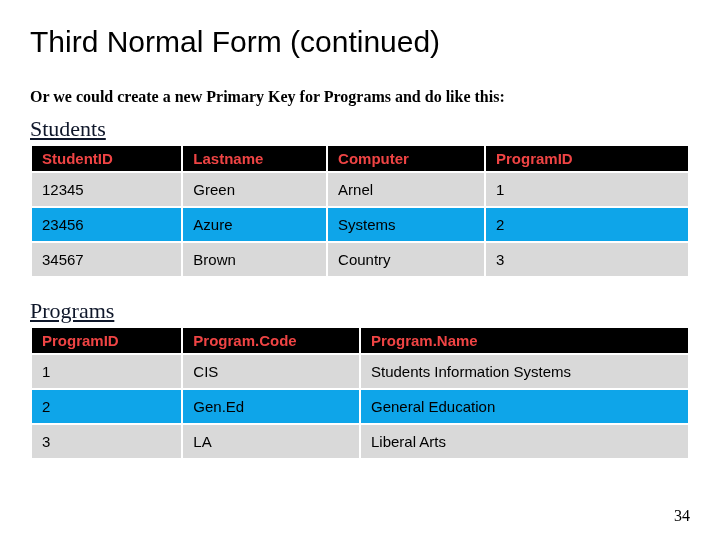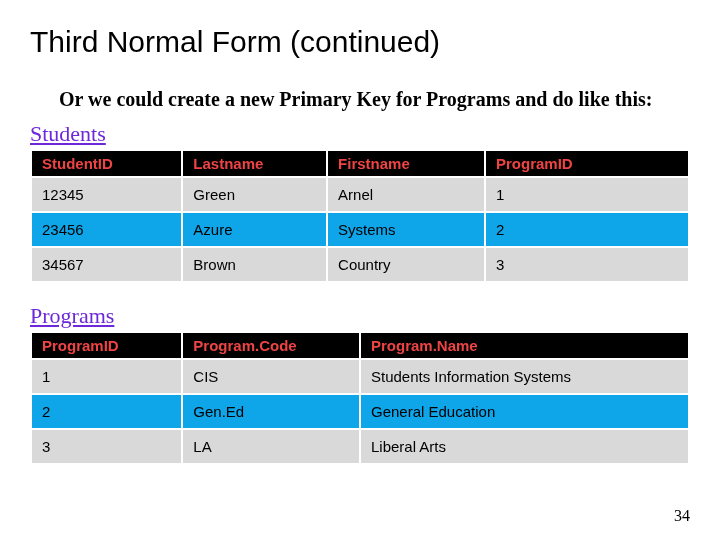--- a/index.html
+++ b/index.html
@@ -13,29 +13,28 @@
     }
     .title {
       font-size: 30px;
       text-align: left;
       margin-top: 5px;
       margin-bottom: 29px;
       font-weight: normal;
     }
     .subtitle {
       font-family: "Times New Roman", serif;
-      font-size: 20px;
+      font-size: 16px;
       font-weight: bold;
       margin-bottom: 10px;
-      margin-left: 29px;
     }
     .table-label {
       font-family: "Times New Roman", serif;
       font-size: 22px;
-      color: #6d28d9;
+      color: #0f172a;
       text-decoration: underline;
       margin-bottom: 2px;
       margin-top: 8px;
     }
     table {
       width: 100%;
       border-collapse: collapse;
       margin-bottom: 20px;
     }
     th {
@@ -74,21 +73,21 @@
 
 <h1 class="title">Third Normal Form (continued)</h1>
 <p class="subtitle">Or we could create a new Primary Key for Programs and do like this:</p>
 
 <div class="table-label">Students</div>
 <table class="students-table">
   <thead>
     <tr>
       <th>StudentID</th>
       <th>Lastname</th>
-      <th>Firstname</th>
+      <th>Computer</th>
       <th>ProgramID</th>
     </tr>
   </thead>
   <tbody>
     <tr class="light">
       <td>12345</td>
       <td>Green</td>
       <td>Arnel</td>
       <td>1</td>
     </tr>

